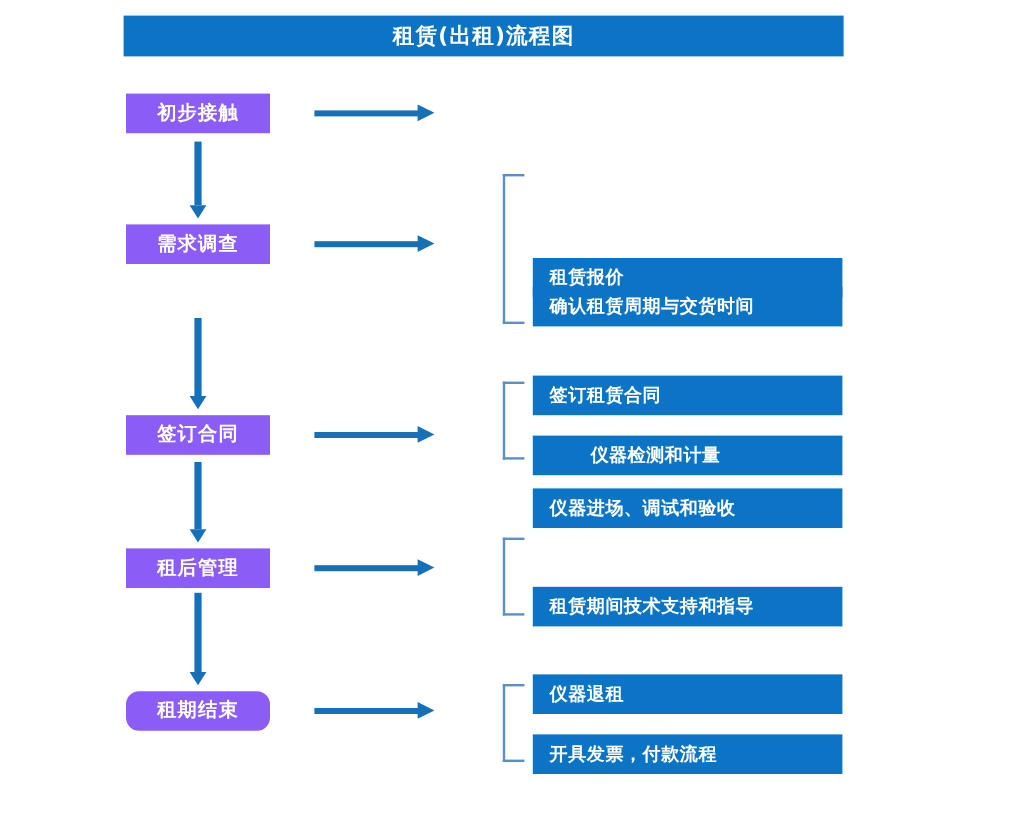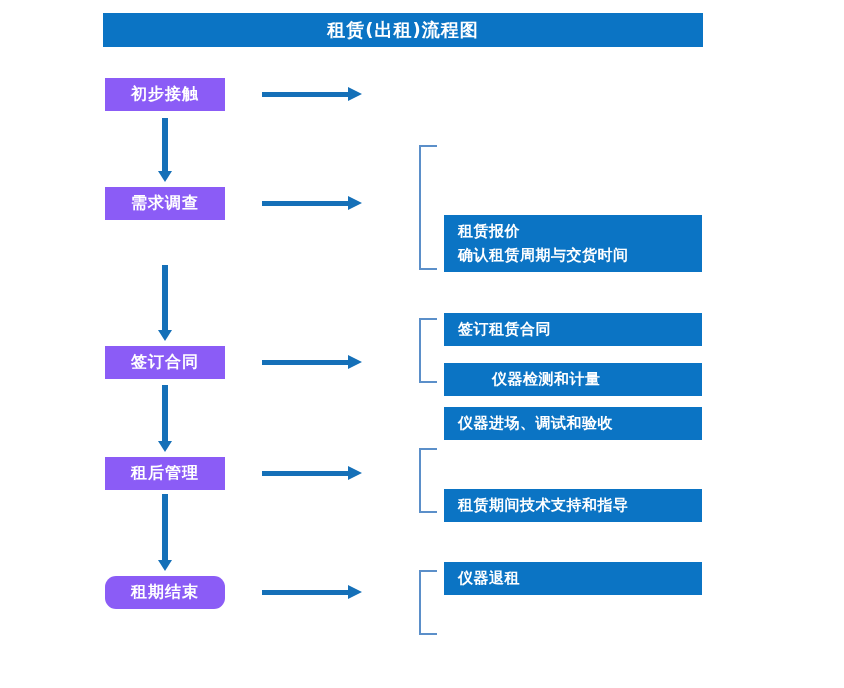--- a/index.html
+++ b/index.html
@@ -187,14 +187,15 @@
   <div class="detail-box" style="top:187px;margin-top:28px;">租赁报价</div>
   <div class="detail-box" style="top:239px;">确认租赁周期与交货时间</div>
 
   <div class="detail-box" style="top:313px;">签订租赁合同</div>
   <div class="detail-box" style="top:363px;padding-left:48px;">仪器检测和计量</div>
 
   <div class="detail-box" style="top:407px;">仪器进场、调试和验收</div>
   <div class="detail-box" style="top:489px;">租赁期间技术支持和指导</div>
 
   <div class="detail-box" style="top:562px;">仪器退租</div>
+  <div class="detail-box" style="top:612px;">开具发票，付款流程</div>
 
 </div>
 
 </body></html>

